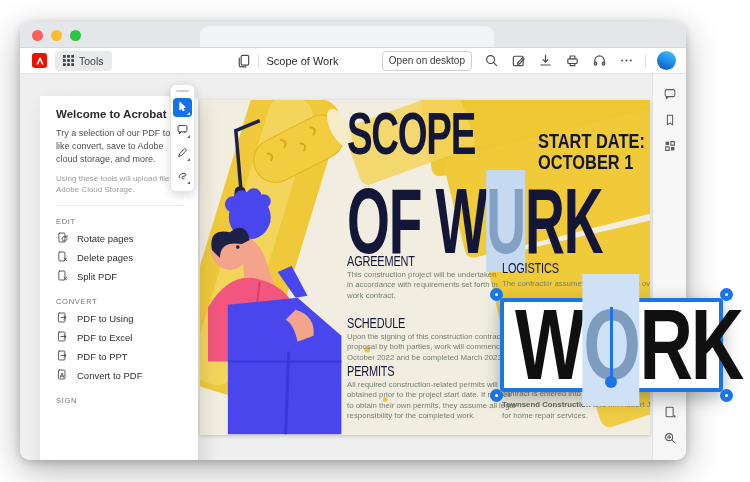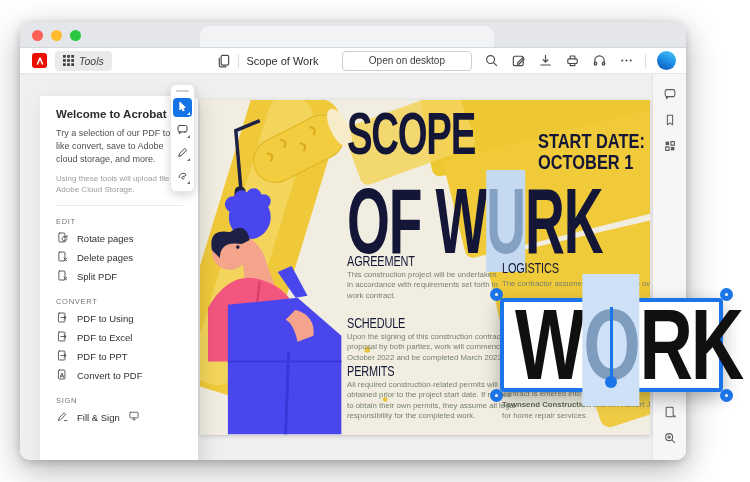--- a/index.html
+++ b/index.html
@@ -13,26 +13,26 @@
   .lights{position:absolute;left:12px;top:8px;display:flex;gap:8px;}
   .light{width:11px;height:11px;border-radius:50%;display:inline-block;}
   .l-red{background:#ff5f57;}.l-yel{background:#febc2e;}.l-grn{background:#28c840;}
   .tab{position:absolute;left:180px;bottom:0;width:294px;height:21px;background:#f2f3f5;border-radius:9px 9px 0 0;}
 
   .toolbar{position:absolute;left:0;top:26px;right:0;height:26px;background:#fff;border-bottom:1px solid #e5e5e5;
            display:grid;grid-template-columns:160px 1fr auto;align-items:center;padding:0 10px 0 12px;}
   .tb-left{display:flex;align-items:center;gap:8px;}
   .acrobat-logo{width:15px;height:15px;border-radius:3px;background:#eb1000;display:flex;align-items:center;justify-content:center;}
   .tools-btn{display:flex;align-items:center;gap:5px;background:#e9eaeb;border-radius:4px;height:20px;padding:0 8px;
-             font-size:10.5px;color:#3f3f3f;font-style:italic;}
+             font-size:10.5px;color:#3f3f3f;}
   .tb-center{display:flex;align-items:center;justify-content:center;gap:7px;font-size:11px;color:#2c2c2c;}
   .vdiv{width:1px;height:14px;background:#dcdcdc;}
   .tb-right{display:flex;align-items:center;gap:11px;}
   .ood-btn{height:20px;border:1px solid #cfcfcf;border-radius:4px;background:#fff;font-size:10px;color:#3a3a3a;
-           padding:0 26px;display:flex;align-items:center;white-space:nowrap;}
+           padding:0 6px;display:flex;align-items:center;white-space:nowrap;}
   .tbicon{width:16px;height:16px;display:inline-flex;align-items:center;justify-content:center;color:#4a4a4a;}
   .tbicon svg{width:15px;height:15px;stroke:#4a4a4a;fill:none;stroke-width:1.25;stroke-linecap:round;stroke-linejoin:round;}
   .avatar{width:19px;height:19px;border-radius:50%;background:linear-gradient(205deg,#4cc6f4 0%,#1f93ea 48%,#0d4fb0 100%);}
 
   .content{position:absolute;left:0;top:52px;right:0;bottom:0;background:#efeff0;}
   .rail{position:absolute;right:0;top:0;bottom:0;width:34px;background:#f6f6f7;border-left:1px solid #e3e3e4;
         display:flex;flex-direction:column;justify-content:space-between;align-items:center;padding:12px 0 14px;}
   .rail-group{display:flex;flex-direction:column;gap:10px;align-items:center;}
   .railicon{width:16px;height:16px;display:flex;align-items:center;justify-content:center;}
   .railicon svg{width:14px;height:14px;stroke:#5c5c5c;fill:none;stroke-width:1.2;stroke-linecap:round;stroke-linejoin:round;}
@@ -283,30 +283,20 @@
             <span>PDF to PPT</span>
           </div>
           <div class="sb-row">
             <span class=""><svg viewBox="0 0 16 16">
                 <rect x="3" y="2.5" width="8" height="11" rx="1"></rect>
                 <path d="M5.5 11.5 7 6.5h.8l1.5 5M6 10h2.6"></path>
               </svg></span>
             <span>Convert to PDF</span>
           </div>
           <div class="sb-label">SIGN</div>
-          <div class="sb-row">
-            <span class=""><svg viewBox="0 0 16 16">
-                <path d="M3 12.5l1-3 6-6 2 2-6 6zM10.5 13h3"></path>
-              </svg></span>
-            <span>Fill &amp; Sign</span>
-            <span class="trail"><svg viewBox="0 0 16 16">
-                <rect x="2.5" y="3" width="11" height="7.5" rx="1"></rect>
-                <path d="M6.5 13h3M8 10.5V13"></path>
-              </svg></span>
-          </div>
         </div>
     </div>
   </div>
 
   <div class="palette">
     <div class="pal-handle"></div>
     <div id="pal-btns" style="display:flex;flex-direction:column;gap:4px;">
         <div class="pal-btn active">
           <span class=""><svg viewBox="0 0 16 16">
               <path d="M5 3 L11.5 9 L8.6 9.5 L10.1 12.7 L8.5 13.4 L7 10.2 L5 12 Z"></path>

